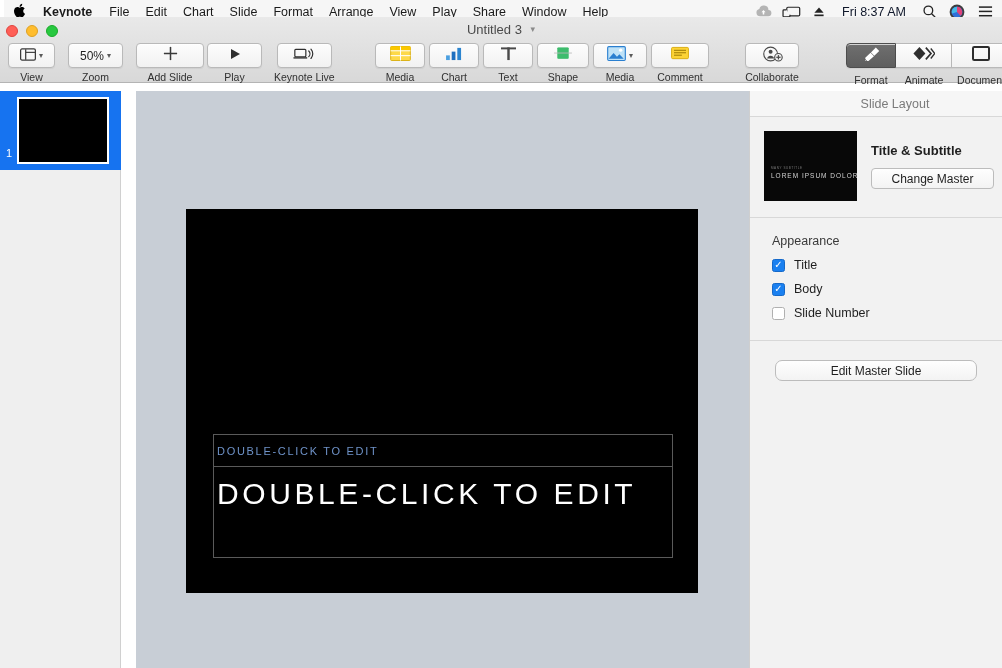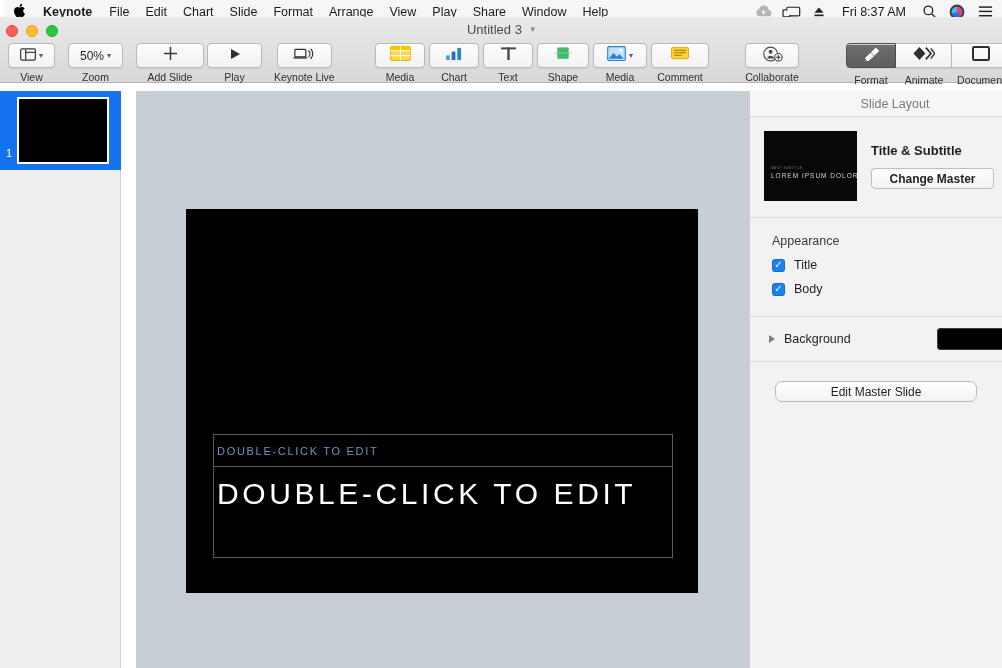--- a/index.html
+++ b/index.html
@@ -139,21 +139,21 @@
     position:absolute; left:7px; top:41px; font-size:6.5px; color:#d3d3d3;
     letter-spacing:1px; white-space:nowrap;
   }
   #sb-master-right { margin-left:14px; padding-top:12px; }
   #master-name { font-size:13px; font-weight:bold; color:#1f1f1f; }
   #change-master {
     margin-top:10px; width:123px; height:21px;
     background:linear-gradient(#fefefe,#f3f3f3);
     border:1px solid #bcbcbc; border-radius:4px;
     font-size:12px; color:#1f1f1f;
-    display:flex; align-items:center; justify-content:center;font-weight:bold;
+    display:flex; align-items:center; justify-content:center;
   }
 
   #sb-appearance { padding:16px 0 10px 22px; border-bottom:1px solid #d8d8d8; }
   #appearance-title { font-size:12.5px; color:#3a3a3a; margin-bottom:10px;}
   .cbrow { display:flex; align-items:center; margin-bottom:10px; }
   .cbox {
     width:13px; height:13px; border-radius:2.5px; flex:none;
     border:1px solid #b0b0b0; background:#fff;
     display:flex; align-items:center; justify-content:center;
   }
@@ -512,26 +512,25 @@
       <div id="appearance-title">Appearance</div>
 
       <div class="cbrow">
         <div class="cbox on">✓</div>
         <div class="cblabel">Title</div>
       </div>
       <div class="cbrow">
         <div class="cbox on">✓</div>
         <div class="cblabel">Body</div>
       </div>
-    </div>
-
-    <div id="sb-background">
-      <div id="bg-disclosure"></div>
-      <div id="bg-label">Background</div>
-      <div id="bg-swatch"></div>
-    </div>
+      <div class="cbrow">
+        <div class="cbox"></div>
+        <div class="cblabel">Slide Number</div>
+      </div>
+    </div>
+
 
     <div id="sb-edit-master">
       <div id="edit-master-btn">Edit Master Slide</div>
     </div>
   </div>
 
 </div>
 
 </body></html>

